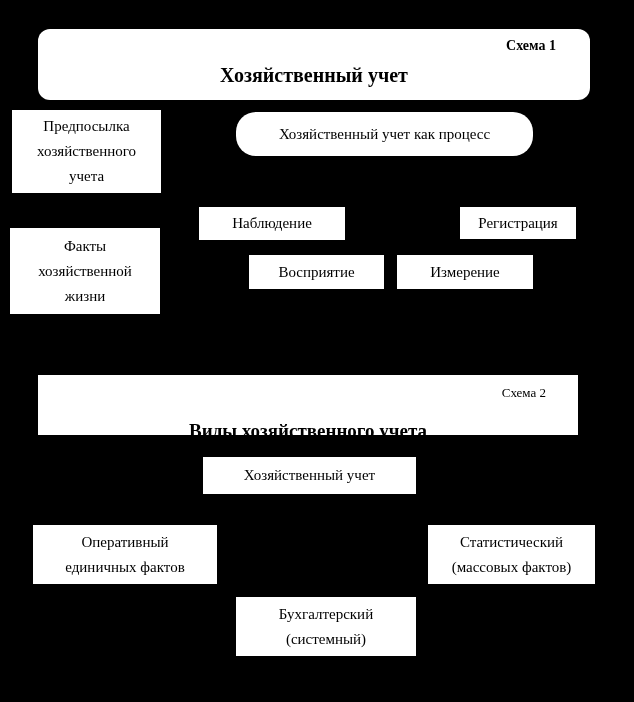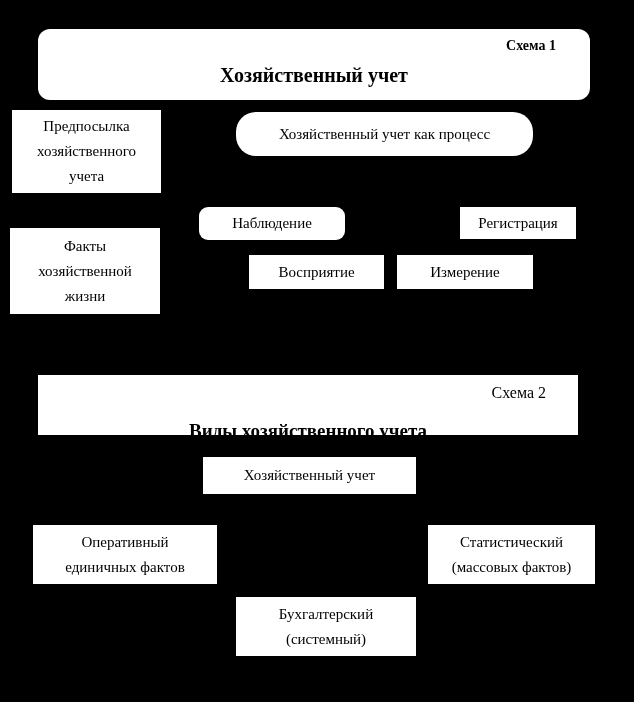--- a/index.html
+++ b/index.html
@@ -42,29 +42,29 @@
     font-weight: bold;
   }
 
   
   #s1-header        { left: 38px;  top: 29px;  width: 552px; height: 71px; padding-top: 8px; box-sizing: border-box; border-radius: 12px; }
   #s1-header .scheme-label { padding-right: 34px; }
   #s1-header .scheme-title { font-size: 20px; margin-top: 8px; }
 
   #s1-predposylka   { left: 12px;  top: 110px; width: 149px; height: 83px; }
   #s1-process       { left: 236px; top: 112px; width: 297px; height: 44px; border-radius: 20px; }
-  #s1-nablyudenie   { left: 199px; top: 207px; width: 146px; height: 33px; border-radius: 9px; }
+  #s1-nablyudenie   { left: 199px; top: 207px; width: 146px; height: 33px; }
   #s1-registratsiya { left: 460px; top: 207px; width: 116px; height: 32px; }
   #s1-fakty         { left: 10px;  top: 228px; width: 150px; height: 86px; }
   #s1-vospriyatie   { left: 249px; top: 255px; width: 135px; height: 34px; }
   #s1-izmerenie     { left: 397px; top: 255px; width: 136px; height: 34px; }
 
   
   #s2-header        { left: 38px;  top: 375px; width: 540px; height: 60px; padding-top: 10px; box-sizing: border-box; }
-  #s2-header .scheme-label { padding-right: 32px; font-weight: normal; font-size: 16px; line-height: 16px; }
+  #s2-header .scheme-label { padding-right: 32px; font-weight: normal; font-size: 13px; line-height: 16px; }
   #s2-header .scheme-title { font-size: 19px; margin-top: 17px; }
 
   #s2-hozuchet      { left: 203px; top: 457px; width: 213px; height: 37px; }
   #s2-operativny    { left: 33px;  top: 525px; width: 184px; height: 59px; }
   #s2-statistichesky{ left: 428px; top: 525px; width: 167px; height: 59px; }
   #s2-buhgaltersky  { left: 236px; top: 597px; width: 180px; height: 59px; }
 </style>
 </head>
 <body>
 

